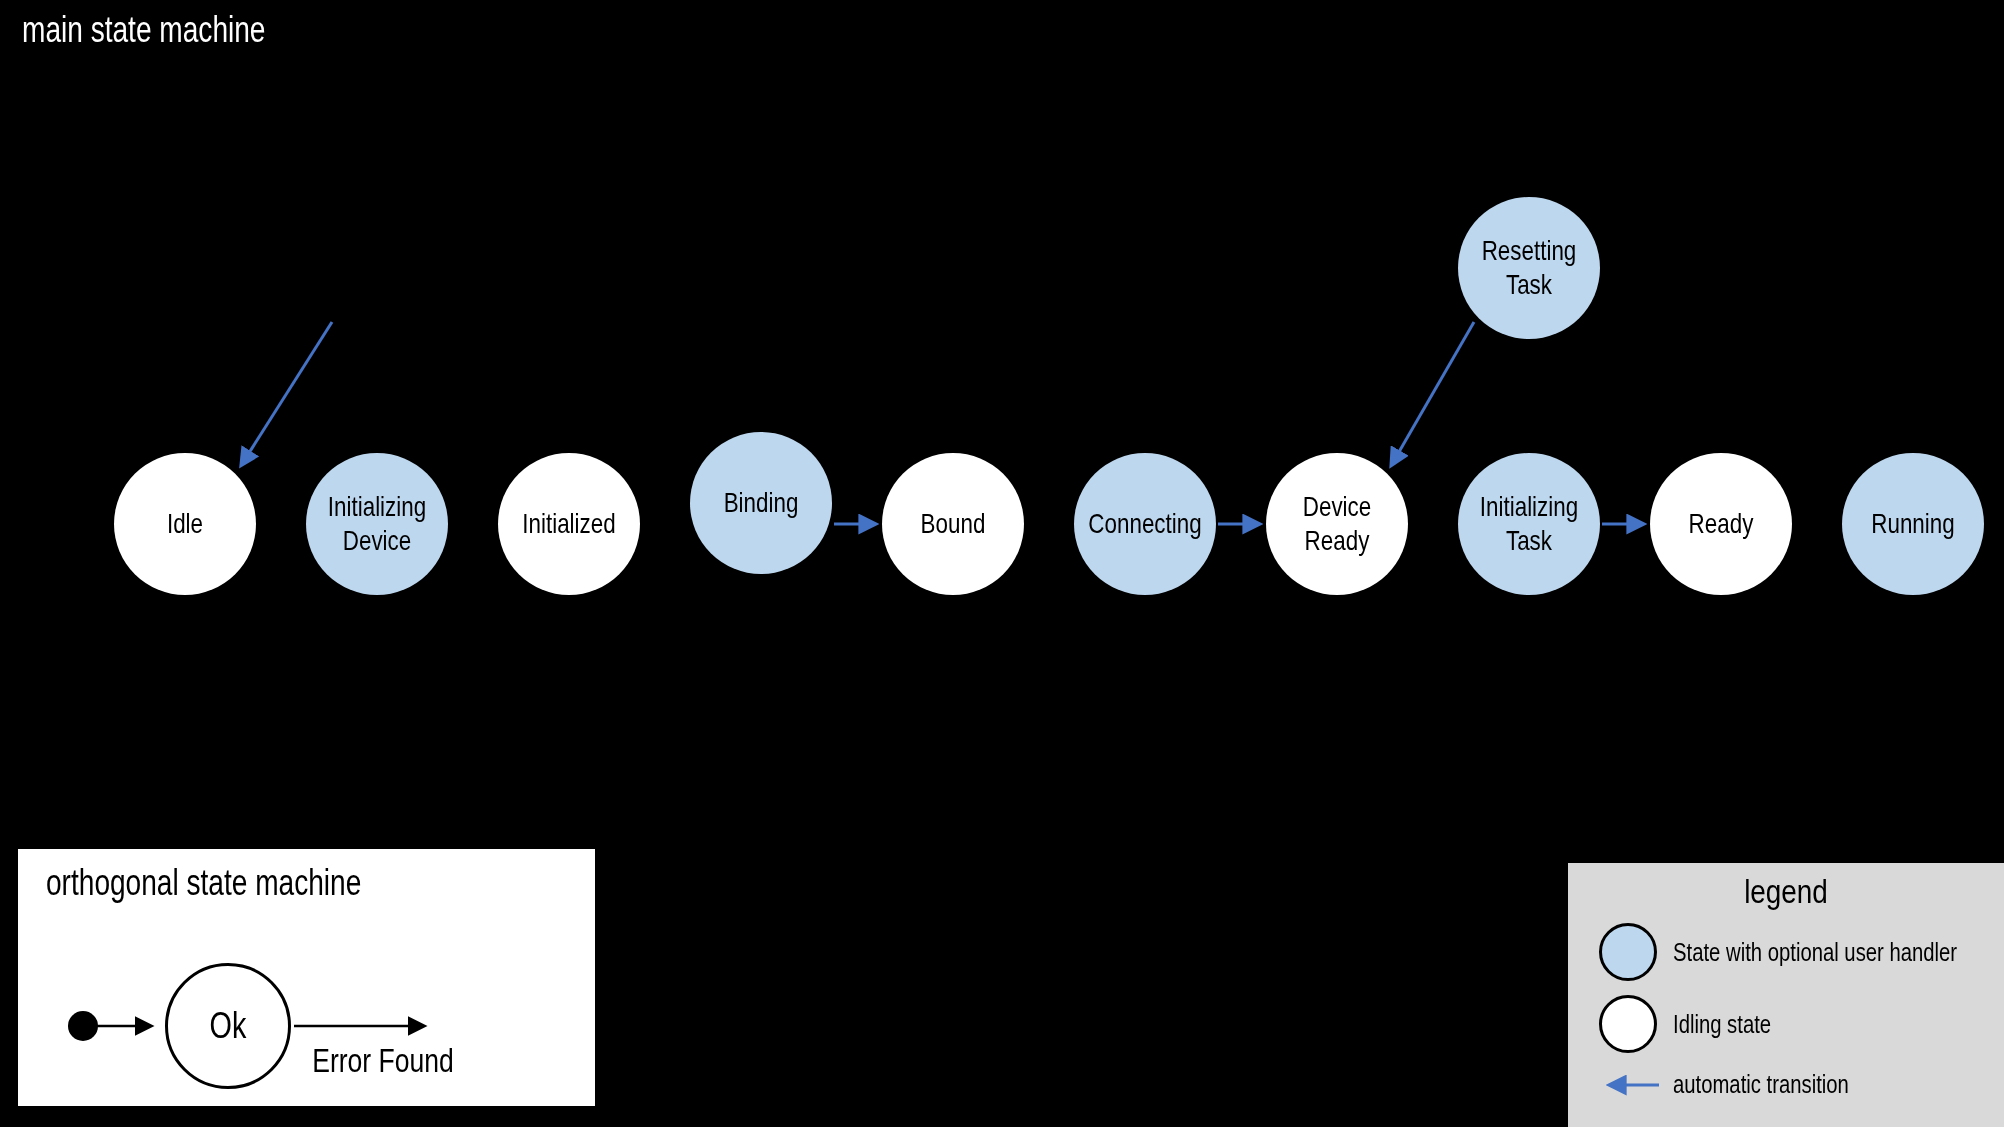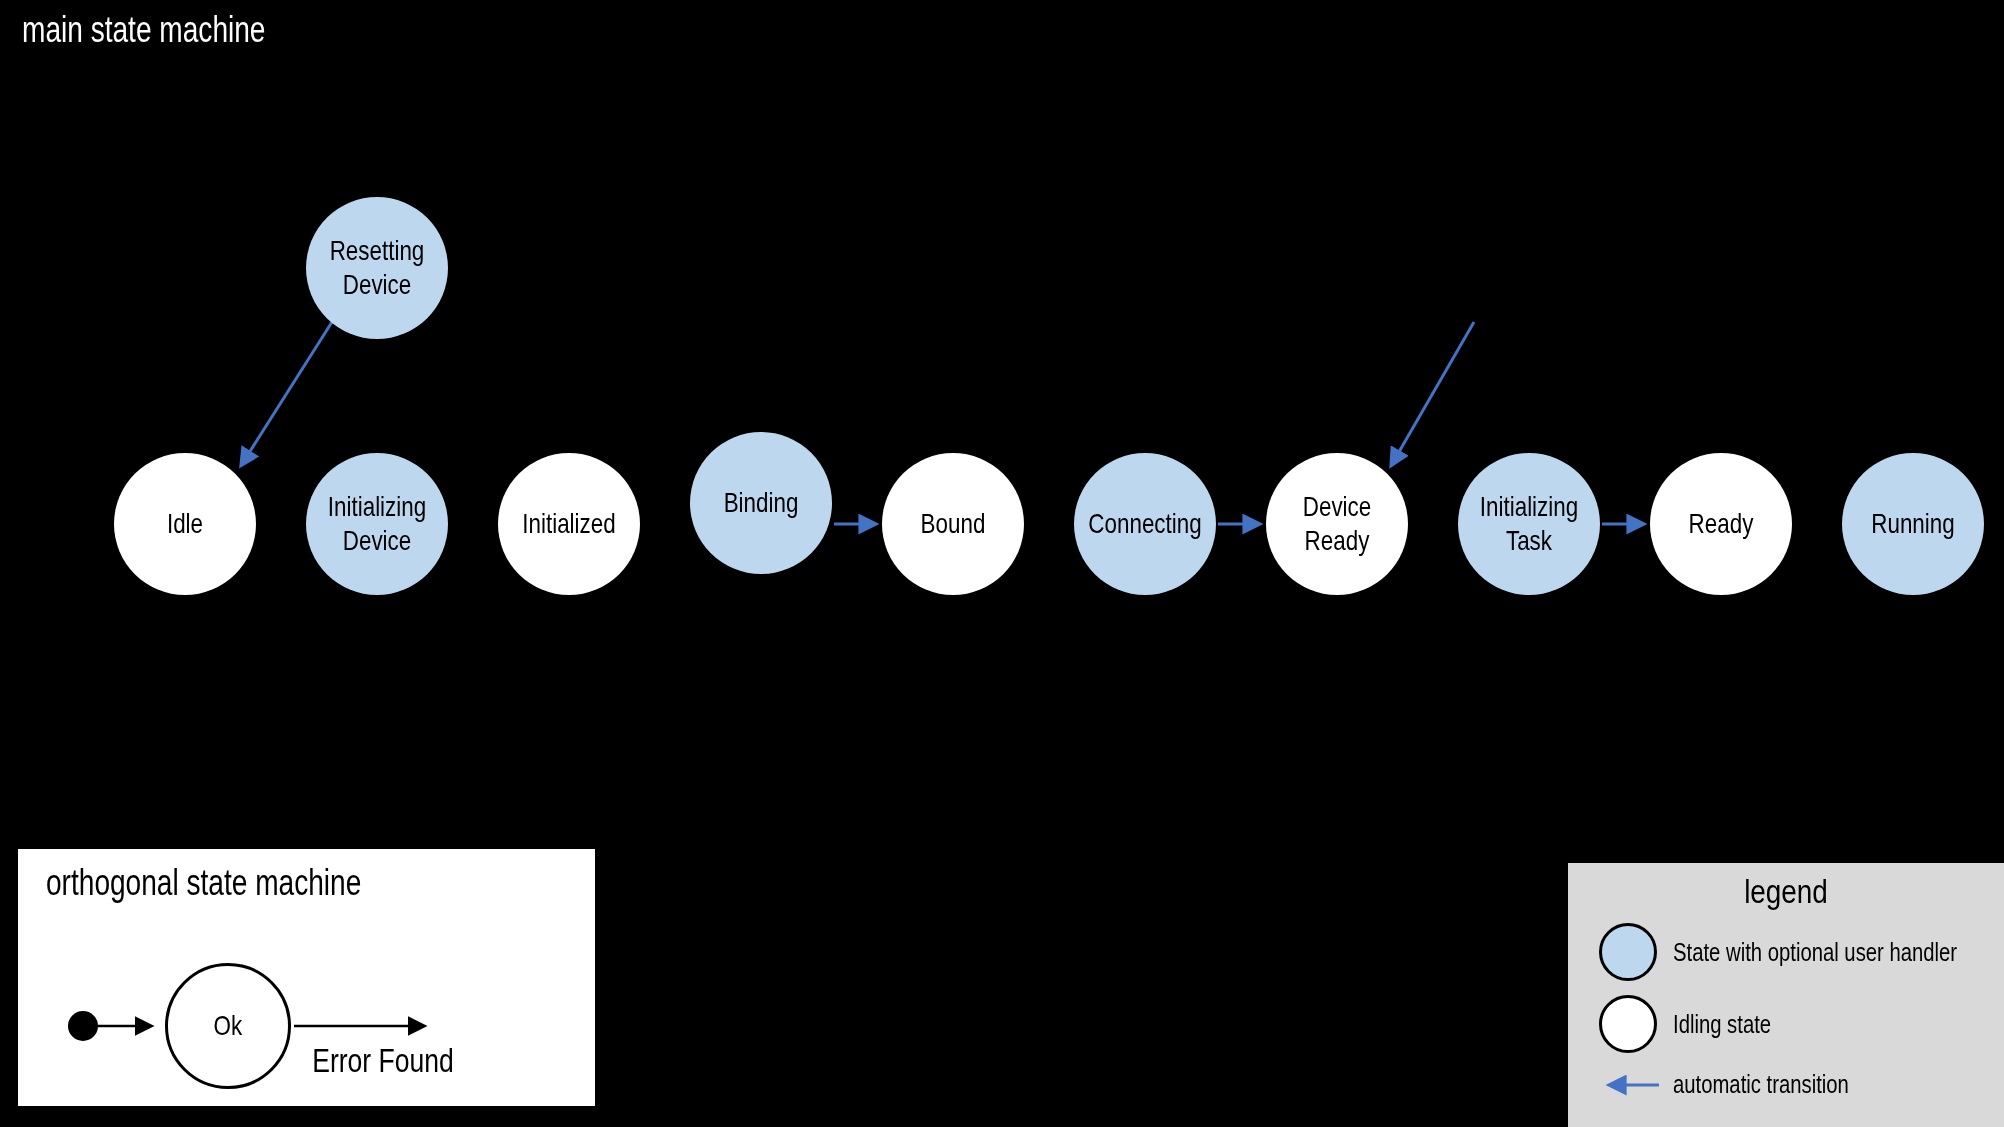--- a/index.html
+++ b/index.html
@@ -70,21 +70,21 @@
     white-space: nowrap;
     transform: scaleX(0.78); transform-origin: left center;
   }
   .ortho-state {
     position: absolute;
     width: 120px; height: 120px;
     border-radius: 50%;
     background: #FFFFFF;
     border: 3px solid #000000;
     display: flex; align-items: center; justify-content: center;
-    color: #000000; font-size: 28px; text-align: center;
+    color: #000000; font-size: 36px; text-align: center;
   }
   .ortho-state .lbl { display: inline-block; transform: scaleX(0.8); }
   .initial-dot {
     position: absolute; left: 50px; top: 162px;
     width: 30px; height: 30px; border-radius: 50%;
     background: #000000;
   }
   .err-label {
     position: absolute; left: 270px; top: 193px;
     width: 190px; text-align: center;
@@ -133,24 +133,24 @@
       </marker>
     </defs>
     <line x1="332" y1="322" x2="242" y2="464" stroke="#4472C4" stroke-width="3" marker-end="url(#arrowBlue)"></line>
     <line x1="1474" y1="322" x2="1392" y2="464" stroke="#4472C4" stroke-width="3" marker-end="url(#arrowBlue)"></line>
     <line x1="834" y1="524" x2="874" y2="524" stroke="#4472C4" stroke-width="3" marker-end="url(#arrowBlue)"></line>
     <line x1="1218" y1="524" x2="1258" y2="524" stroke="#4472C4" stroke-width="3" marker-end="url(#arrowBlue)"></line>
     <line x1="1602" y1="524" x2="1642" y2="524" stroke="#4472C4" stroke-width="3" marker-end="url(#arrowBlue)"></line>
   </svg>
 
 
-  <div class="state handler" style="left:306px; top:197px;">
-    <span class="lbl">Resetting Device</span>
-  </div>
-
+
+  <div class="state handler" style="left:1458px; top:197px;">
+    <span class="lbl">Resetting Task</span>
+  </div>
 
   <div class="state idling" style="left:114px; top:453px;">
     <span class="lbl">Idle</span>
   </div>
 
   <div class="state handler" style="left:306px; top:453px;">
     <span class="lbl">Initializing Device</span>
   </div>
 
   <div class="state idling" style="left:498px; top:453px;">

